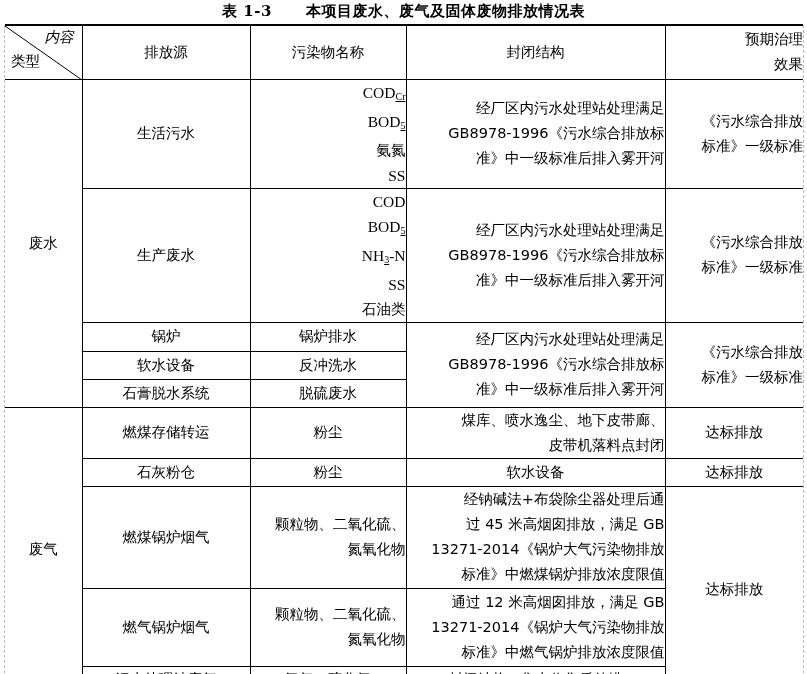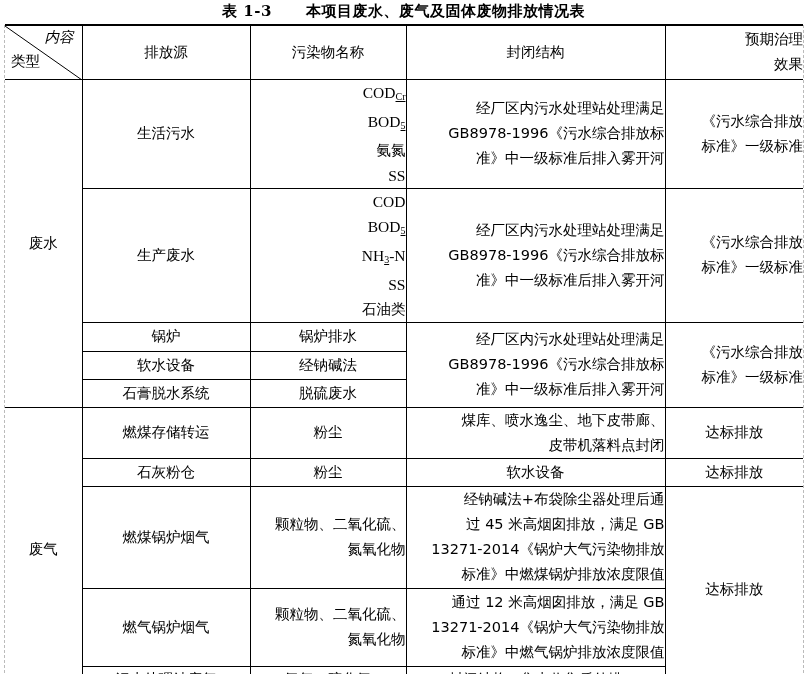--- a/index.html
+++ b/index.html
@@ -112,21 +112,21 @@
       <span class="ln">GB8978-1996《污水综合排放标</span>
       <span class="ln">准》中一级标准后排入雾开河</span>
     </td>
     <td rowspan="3" class="lastc">
       <span class="ln">《污水综合排放</span>
       <span class="ln">标准》一级标准</span>
     </td>
   </tr>
   <tr style="height:28px">
     <td>软水设备</td>
-    <td>经钠碱法</td>
+    <td>反冲洗水</td>
   </tr>
   <tr style="height:28px">
     <td>石膏脱水系统</td>
     <td>脱硫废水</td>
   </tr>
 
   <tr class="sect-top" style="height:49px">
     <td class="first" rowspan="5">废气</td>
     <td>燃煤存储转运</td>
     <td>粉尘</td>

